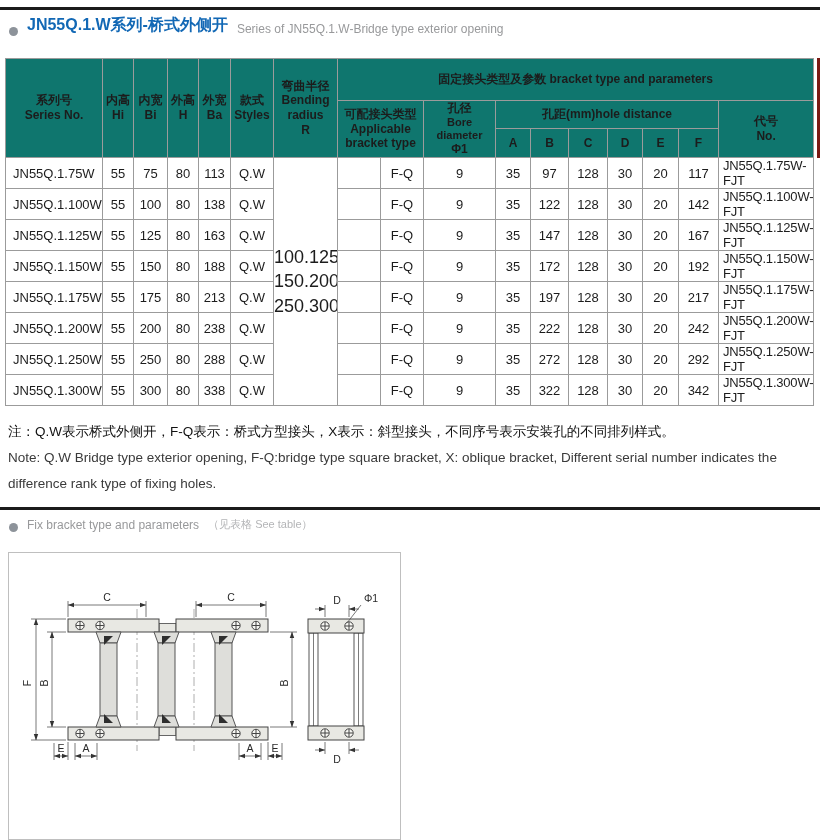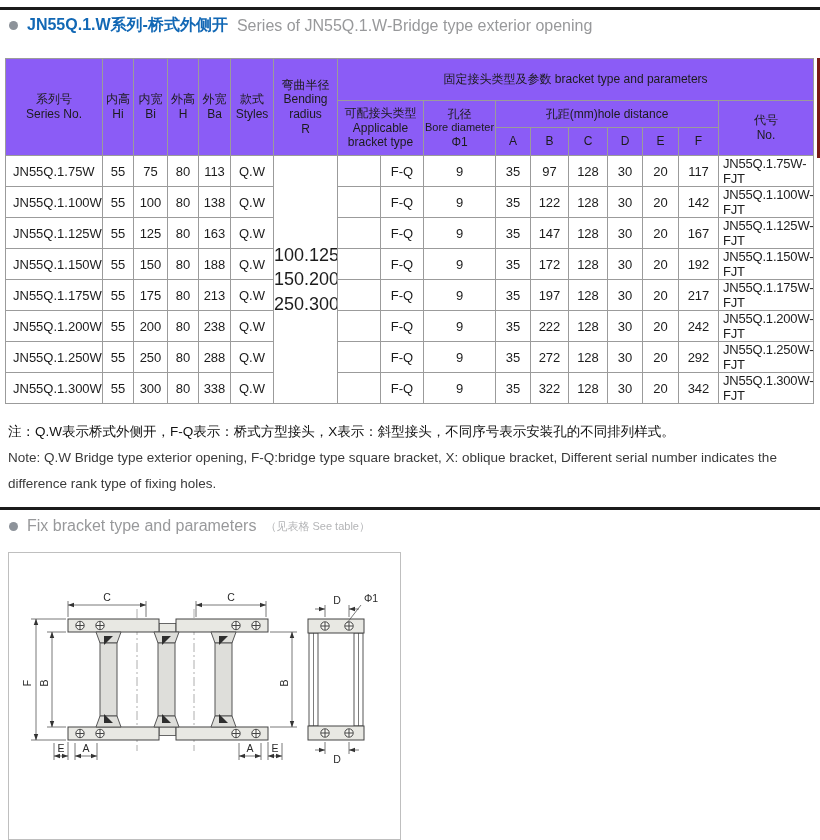--- a/index.html
+++ b/index.html
@@ -3,36 +3,36 @@
 <meta charset="utf-8">
 <style>
   html,body{margin:0;padding:0;}
   body{
     width:820px;height:840px;background:#ffffff;position:relative;
     font-family:"Liberation Sans",sans-serif;color:#1c1c1c;
     -webkit-font-smoothing:antialiased;
   }
   .topline{position:absolute;left:0;top:7px;width:820px;height:3px;background:#1b1b1b;}
   .divider2{position:absolute;left:0;top:507px;width:820px;height:3px;background:#1b1b1b;}
-  .sect{position:absolute;display:flex;align-items:center;gap:9px;white-space:nowrap;}
+  .sect{position:absolute;display:flex;align-items:flex-end;gap:9px;white-space:nowrap;}
   .sect1{left:9px;top:15px;}
   .sect2{left:9px;top:517px;}
   .bullet{width:9px;height:9px;border-radius:50%;background:#8d939a;flex:0 0 auto;}
   .t-cn{color:#1268b5;font-weight:bold;font-size:16px;}
-  .t-en{color:#98999b;font-size:16px;}
+  .t-en{color:#98999b;font-size:12px;}
   .t-note{color:#b4b5b7;font-size:11px;}
 
   table.spec{
     position:absolute;left:5px;top:58px;width:808px;
     border-collapse:collapse;table-layout:fixed;
   }
   .spec th,.spec td{
     border:1px solid #9b9b9b;text-align:center;padding:0;overflow:hidden;
   }
-  .spec thead th{background:#8b5cf6;font-weight:normal;font-size:12px;line-height:1.22;color:#1c1c1c;}
+  .spec thead th{background:#0f766e;font-weight:bold;font-size:12px;line-height:1.22;color:#1c1c1c;}
   .hr1{height:42px;} .hr2{height:27px;} .hr3{height:28px;}
   .spec tbody tr{height:31px;}
   .spec tbody td{font-size:13px;background:#ffffff;color:#1c1c1c;}
   td.ls{text-align:left;padding-left:7px;font-size:12.5px;}
   td.no-cell{text-align:left;padding-left:4px;font-size:11.5px;letter-spacing:-0.2px;}
   .bendcell div{font-size:18px;line-height:1.35;}
   .smalltxt{font-size:11px;}
 
   .notes{position:absolute;left:8px;top:419px;width:806px;}
   .note-cn{font-size:13.5px;line-height:26px;color:#111111;}

